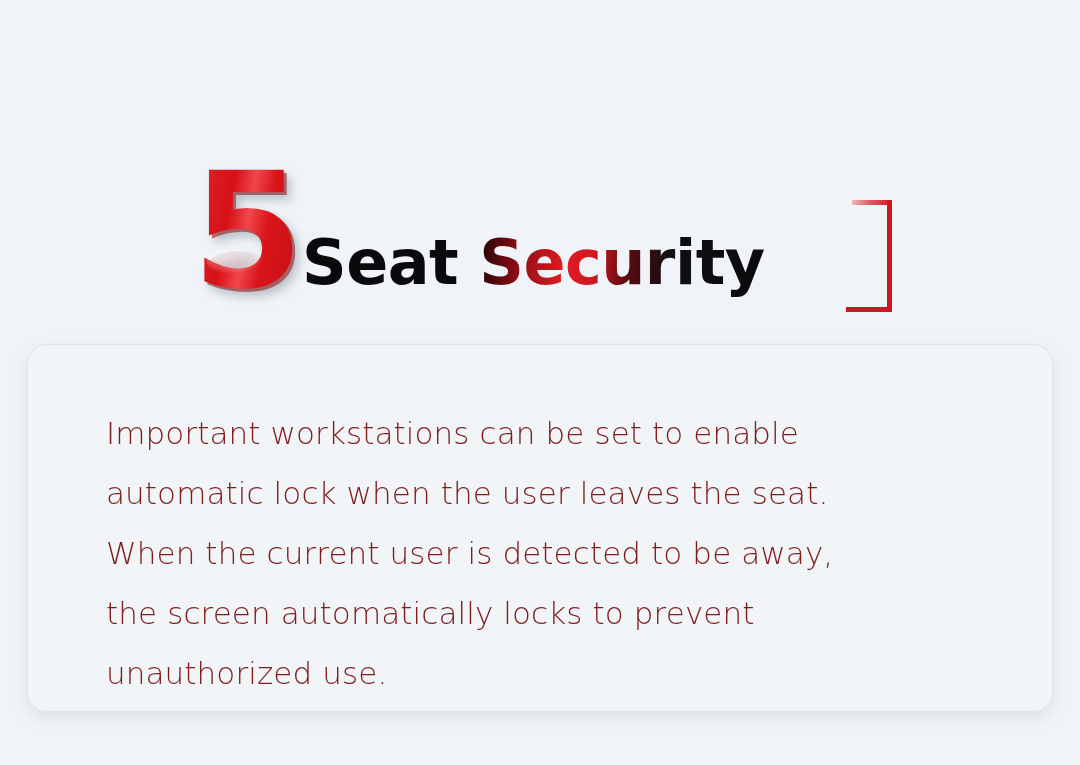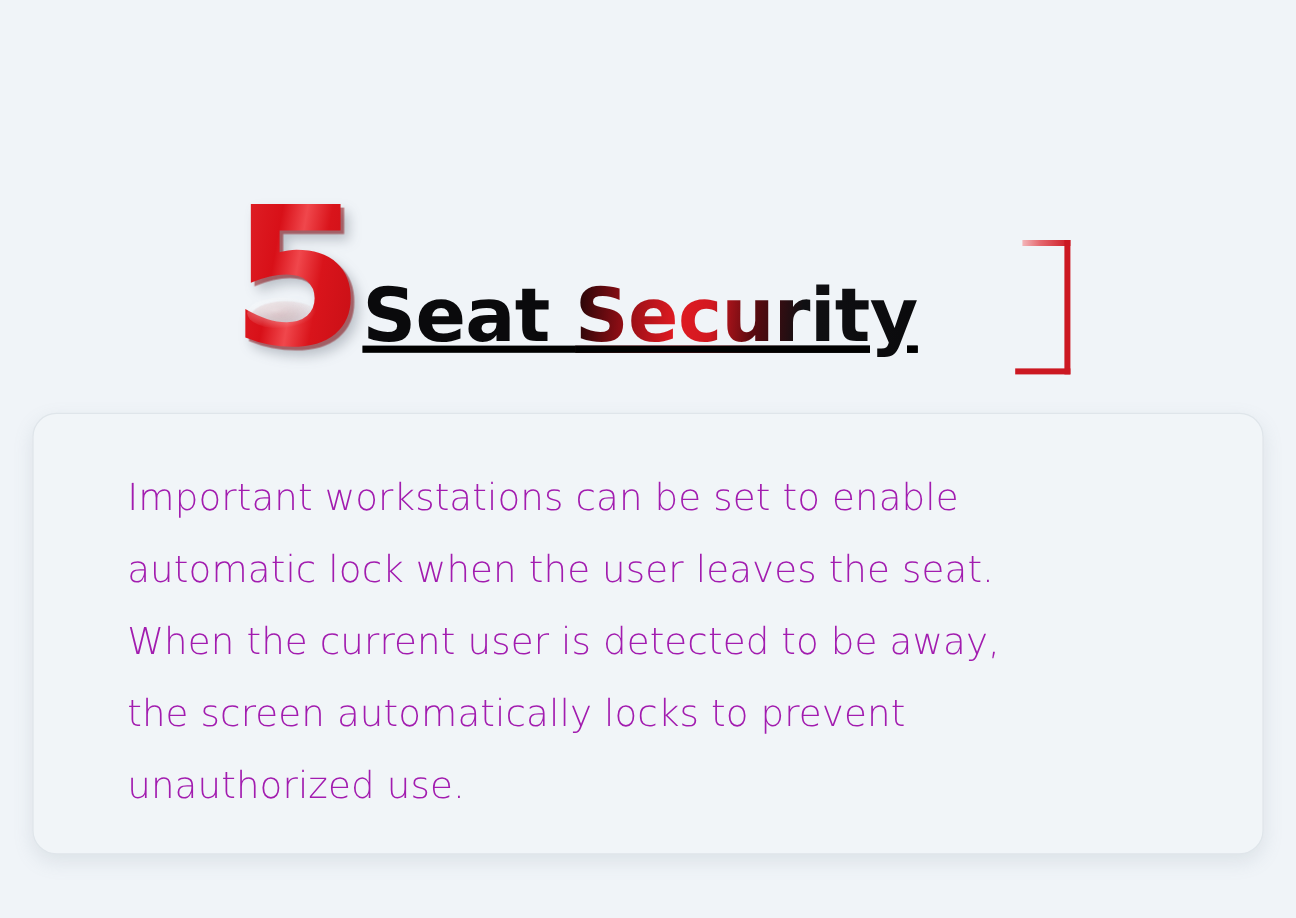--- a/index.html
+++ b/index.html
@@ -76,21 +76,20 @@
     position: absolute;
     left: 302px;
     top: 76px;
     height: 74px;
     line-height: 74px;
     font-family: "DejaVu Sans", sans-serif;
     font-weight: bold;
     font-size: 62px;
     letter-spacing: -0.5px;
     white-space: nowrap;
-    text-decoration: underline;
   }
   .heading-plain {
     color: #0a0a0c;
   }
   .heading-accent {
     background: linear-gradient(95deg,
                 #1a0406 0%,
                 #8a0d14 14%,
                 #e01b22 30%,
                 #d21820 40%,
@@ -149,29 +148,29 @@
     box-sizing: border-box;
     background: #f1f5f8;
     border: 1px solid #dfe5ea;
     border-radius: 20px;
     box-shadow: 0 6px 16px rgba(120, 135, 150, 0.16);
   }
 
   .body-text {
     position: absolute;
     left: 78px;
-    top: 40px;
+    top: 58px;
     width: 930px;
     margin: 0;
     font-family: "DejaVu Sans", sans-serif;
     font-weight: 300;
     font-size: 31px;
     line-height: 60px;
     letter-spacing: 0.1px;
-    color: #a21caf;
+    color: #7f1d1d;
     white-space: pre-line;
   }
 </style>
 </head>
 <body>
 
 <div class="slide">
 
   <div class="heading-row">
 

